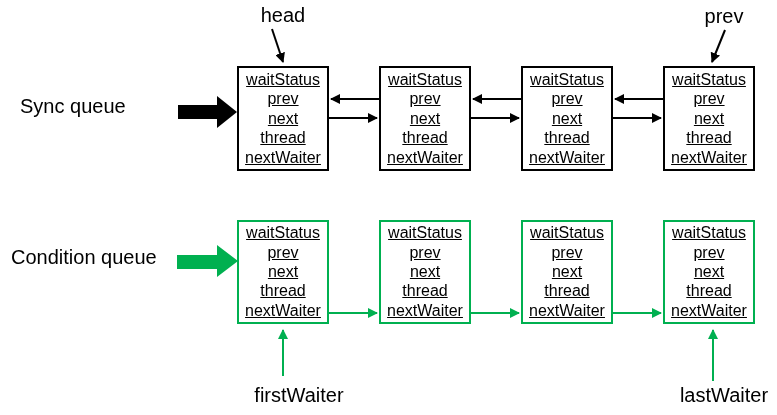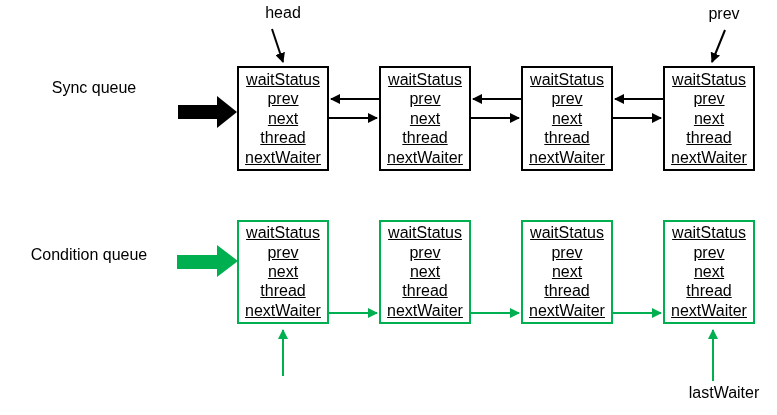--- a/index.html
+++ b/index.html
@@ -19,25 +19,25 @@
 
   .node {
     position:absolute; width:92px; box-sizing:border-box; background:var(--background);
     display:flex; flex-direction:column; justify-content:space-evenly;
     text-align:center; font-size:16px; line-height:1;text-decoration:underline;
   }
   .node.sync { top:66px;  height:105px; border:2px solid var(--sync); }
   .node.cond { top:220px; height:104px; border:2px solid var(--condition); }
   .n1 { left:237px; } .n2 { left:379px; } .n3 { left:521px; } .n4 { left:663px; }
 
-  .lbl { position:absolute; white-space:nowrap; font-size:16px; }
+  .lbl { position:absolute; white-space:nowrap; font-size:20px; }
   .lbl.head   { left:258px; top:4px;   width:50px;  text-align:center; }
   .lbl.tail   { left:700px; top:5px;   width:48px;  text-align:center; }
-  .lbl.syncq  { left:20px;  top:79px;  width:148px; text-align:center; }
-  .lbl.condq  { left:11px;  top:246px; width:156px; text-align:center; }
+  .lbl.syncq  { left:20px;  top:95px;  width:148px; text-align:left; }
+  .lbl.condq  { left:11px;  top:246px; width:156px; text-align:left; }
   .lbl.firstw { left:249px; top:384px; width:100px; text-align:center; }
   .lbl.lastw  { left:674px; top:384px; width:100px; text-align:center; }
 </style>
 </head>
 <body>
 
 <div class="canvas">
 
   <svg class="arrows" width="777" height="415" viewBox="0 0 777 415">
     <defs>
@@ -68,20 +68,21 @@
     <line class="ln-cond" x1="613" y1="313" x2="661" y2="313" marker-end="url(#arrow-cond)"></line>
 
     <line class="ln-cond" x1="283" y1="376" x2="283" y2="330" marker-end="url(#arrow-cond)"></line>
     <line class="ln-cond" x1="713" y1="381" x2="713" y2="330" marker-end="url(#arrow-cond)"></line>
   </svg>
 
   <div class="lbl head">head</div>
   <div class="lbl tail">prev</div>
   <div class="lbl syncq">Sync queue</div>
   <div class="lbl condq">Condition queue</div>
+  <div class="lbl firstw">firstWaiter</div>
   <div class="lbl lastw">lastWaiter</div>
 
   <div class="node sync n1">
     <div class="field">waitStatus</div>
     <div class="field">prev</div>
     <div class="field">next</div>
     <div class="field">thread</div>
     <div class="field">nextWaiter</div>
   </div>
   <div class="node sync n2">

